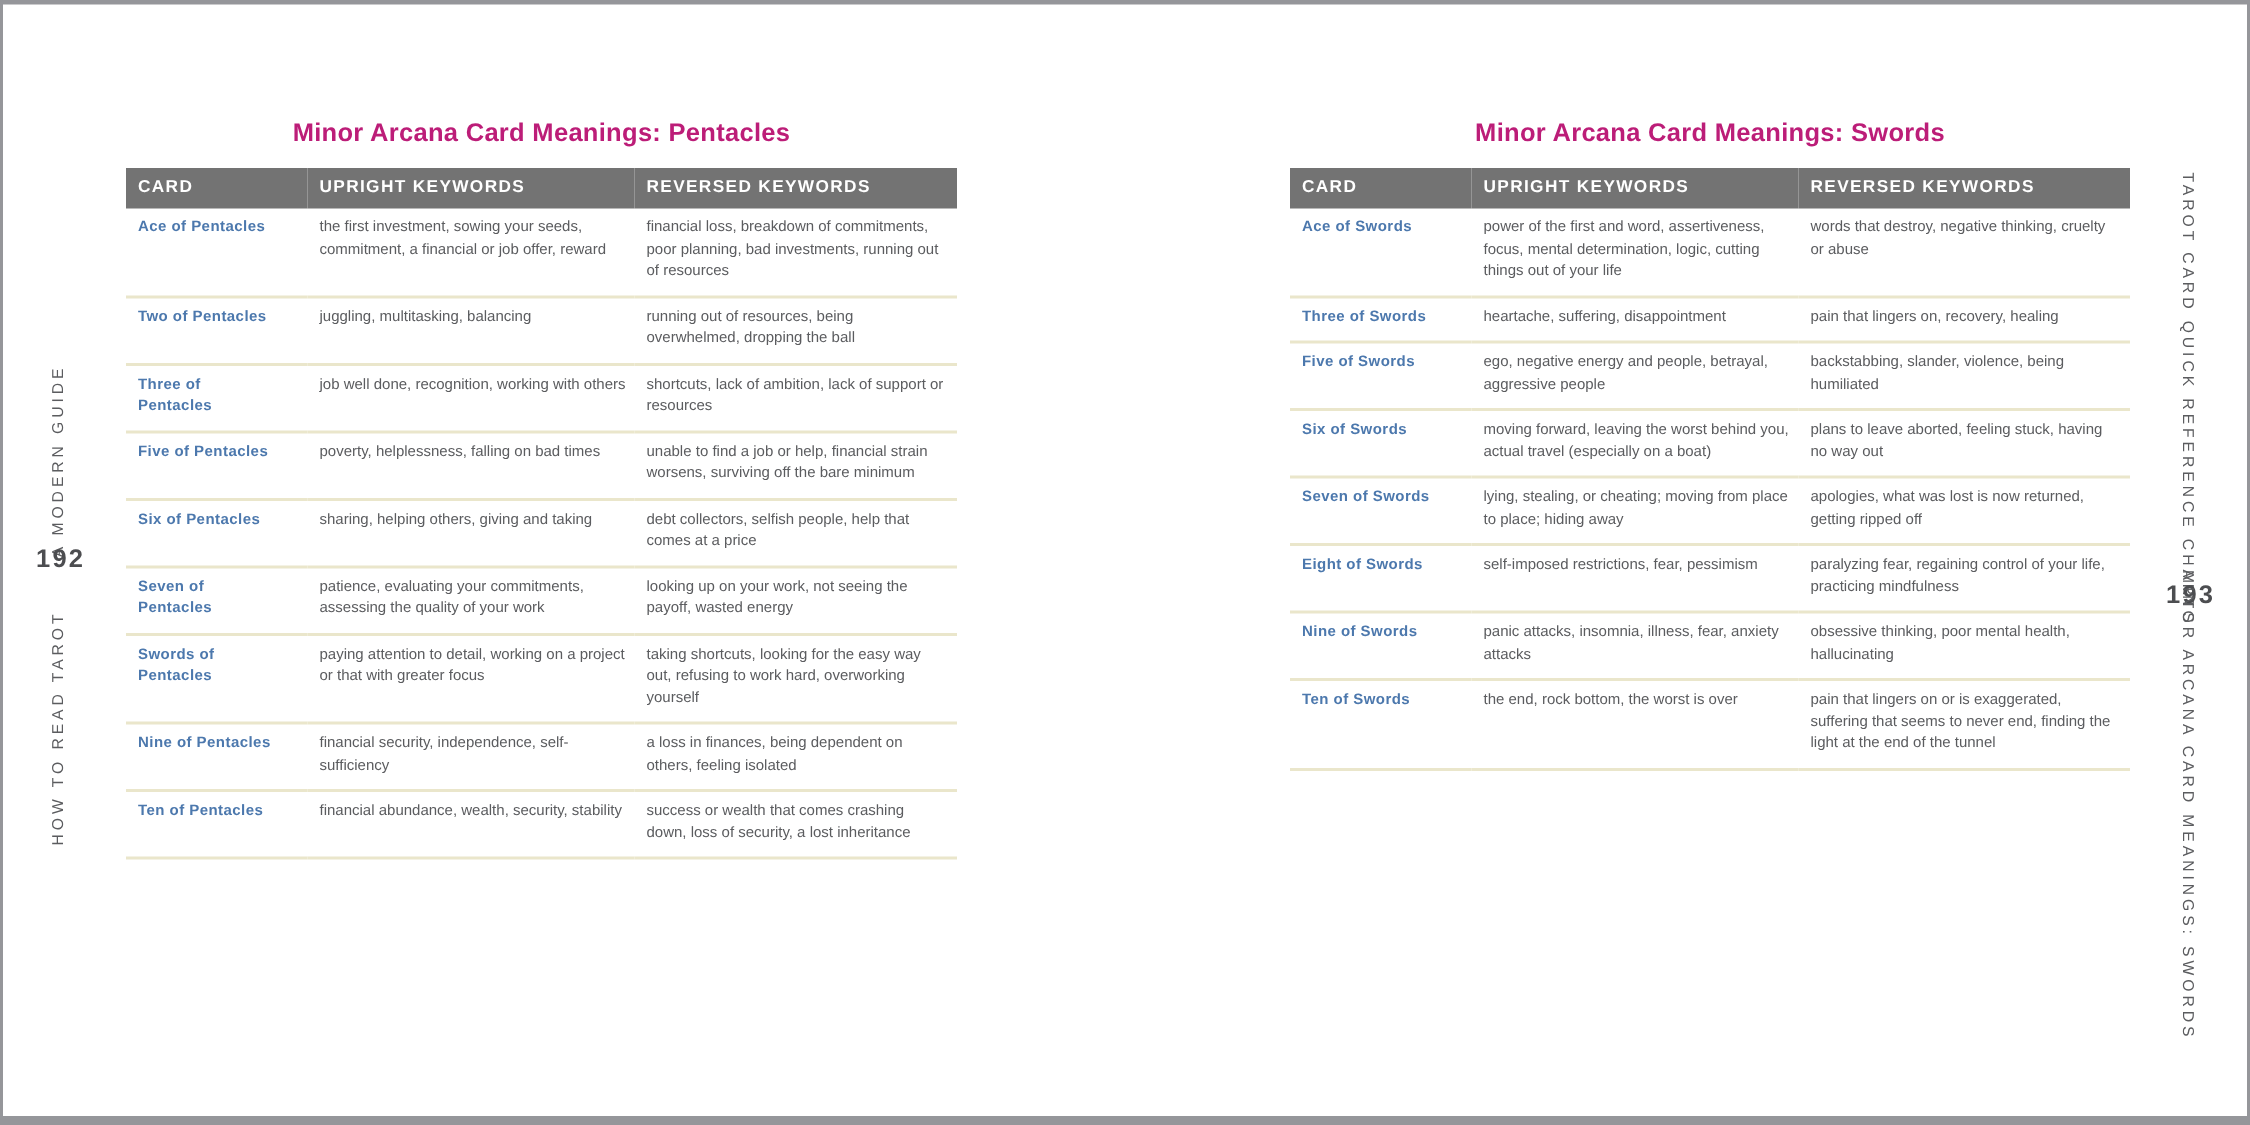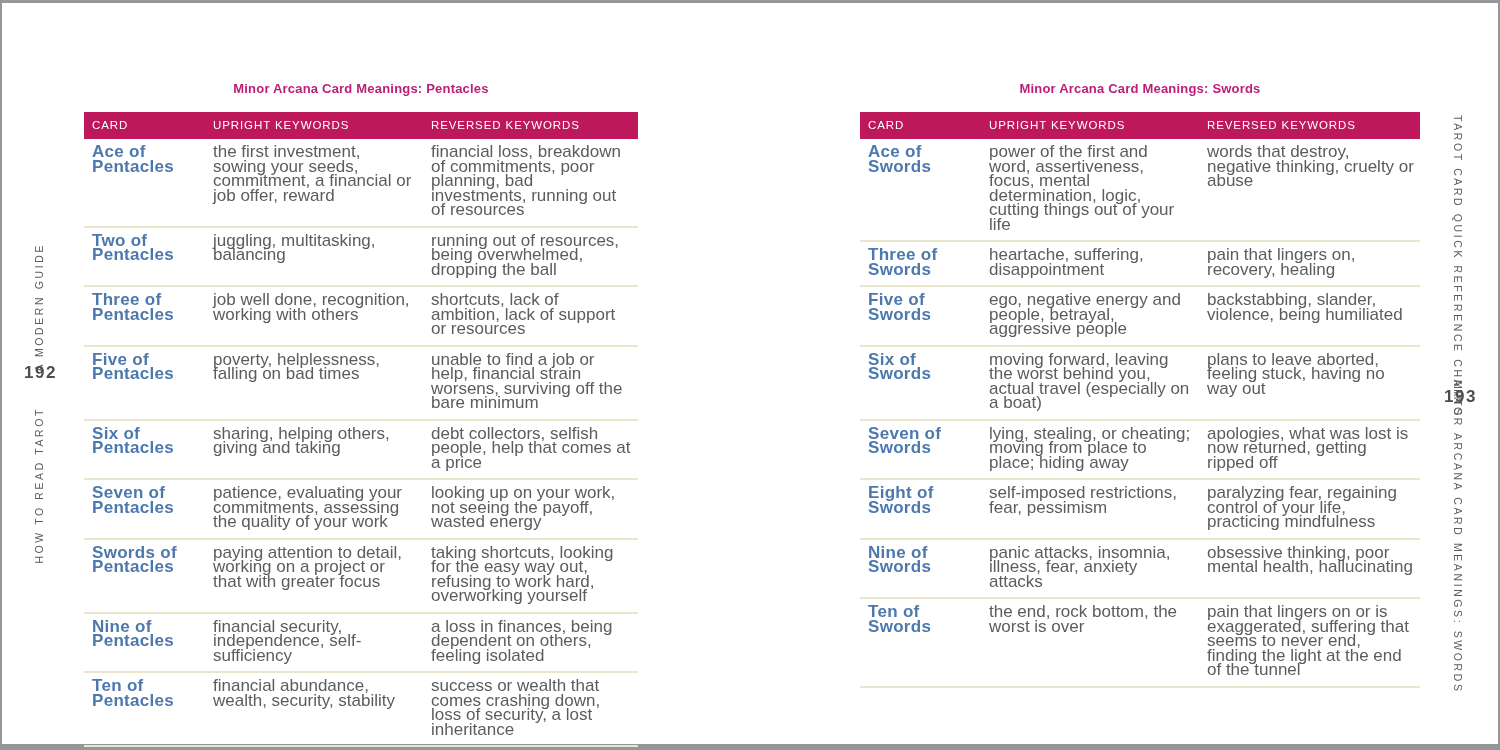--- a/index.html
+++ b/index.html
@@ -35,41 +35,41 @@
   }
   #page-num-left{ left:22px; top:360px;text-align:right; }
   #page-num-right{ left:1442px; top:360px;margin-top:24px; }
   
   .page{ position:absolute; top:76px; }
   #page-left{ left:82px; width:554px; }
   #page-right{ left:858px; width:560px; }
   .page-title{
     margin:0 0 13px 0;
     text-align:center;
-    font-size:13px;font-weight:bold;
+    font-size:17px;font-weight:bold;
     color:#bc1d78;
     letter-spacing:0.2px;
     line-height:20px;
   }
   
   table{ width:100%; border-collapse:collapse; table-layout:fixed; }
   col.c-card{ width:121px; }
   col.c-upright{ width:218px; }
   thead th{
-    background:#be185d;
+    background:#737373;
     color:#ffffff;
     text-align:left;
     font-size:11.5px;
     letter-spacing:0.9px;
     padding:7px 8px 8px 8px;
-    font-weight:normal;
+    font-weight:bold;
   }
   tbody td{
     vertical-align:top;
-    font-size:17px;
+    font-size:10px;
     line-height:14.5px;
     color:#5b5c5f;
     padding:6px 6px 8px 8px;
     border-bottom:2px solid #eae6cb;
   }
   td.col-card{
     color:#4c78ad;
     font-weight:bold;
     white-space:pre-line;
     letter-spacing:0.3px;

